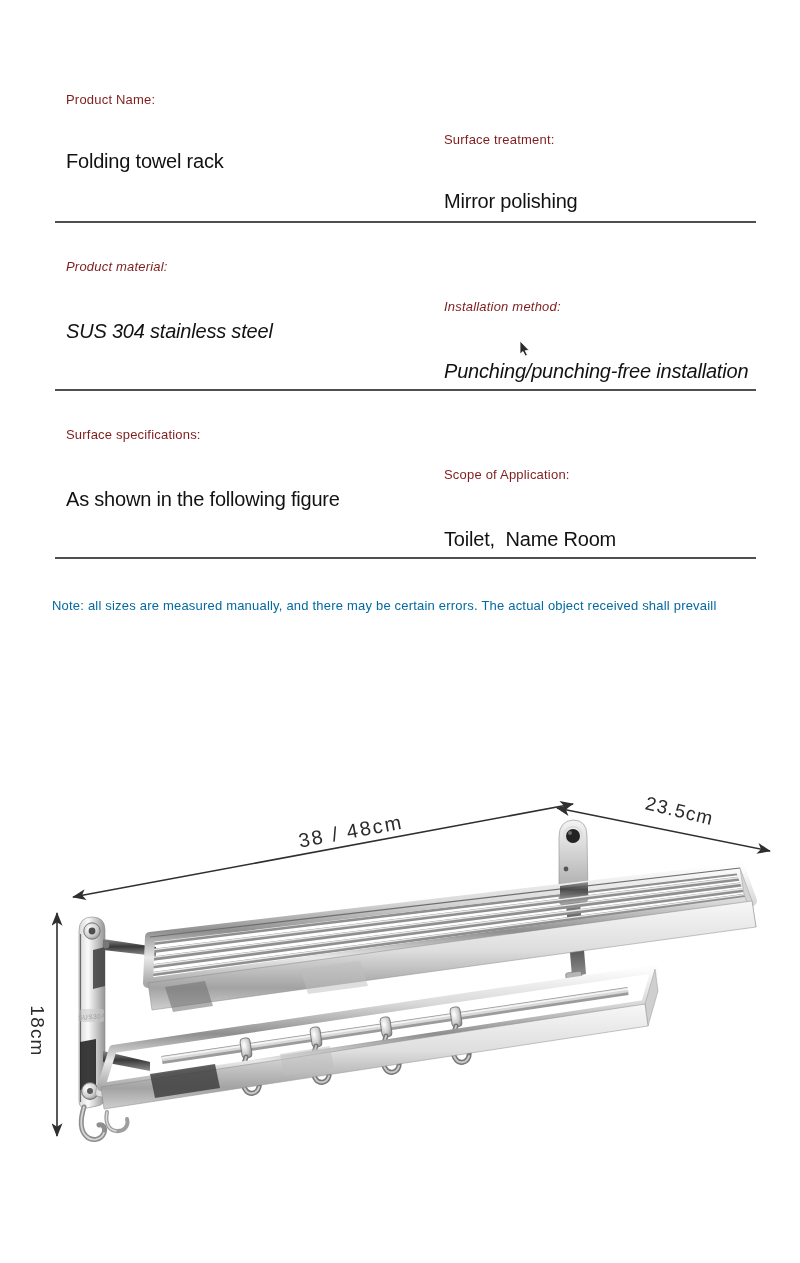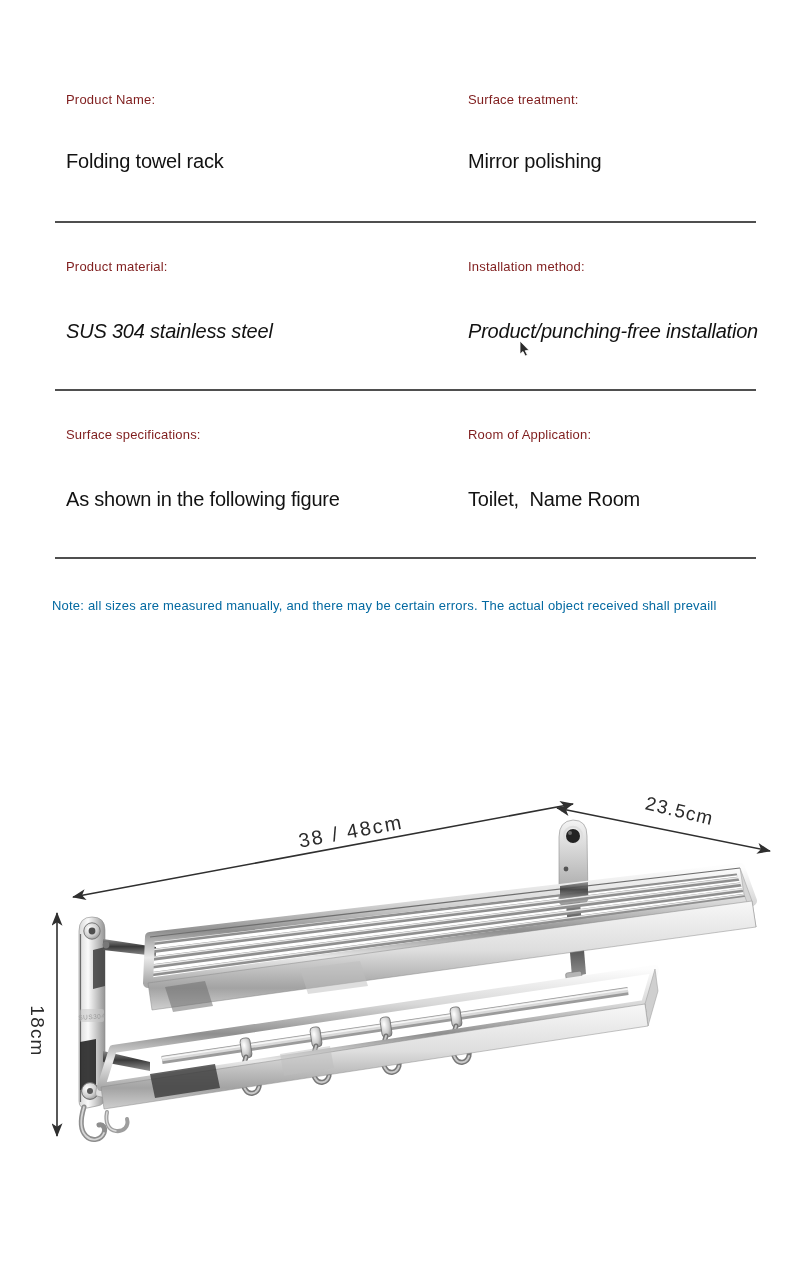--- a/index.html
+++ b/index.html
@@ -16,47 +16,47 @@
     white-space:pre-wrap;
   }
   .divider{
     position:absolute;left:55px;width:701px;height:2px;background:#4f4f4f;
   }
   .note{
     position:absolute;left:52px;top:598px;font-size:13px;color:#0369a1;
     letter-spacing:.2px;white-space:pre-wrap;
   }
   
-  .colL{left:66px;} .colR{left:468px;}
-  .lab1{top:92px;} .lab2{top:259px;} .lab3{top:427px;}
+  .colL{left:66px;} .colR{left:444px;margin-top:40px;}
+  .lab1{top:92px;} .lab2{top:259px;font-style:italic;} .lab3{top:427px;}
   .val1{top:150px;text-align:right;} .val2{top:320px;font-style:italic;} .val3{top:488px;}
   .div1{top:221px;} .div2{top:389px;} .div3{top:557px;}
   svg text{font-family:"Liberation Sans", sans-serif;fill:#2b2b2b;}
   .dim-text{font-size:20px;letter-spacing:2px;}
   .dim-text-sm{font-size:19px;letter-spacing:1.2px;}
   .brand-text{font-size:6.5px;letter-spacing:.5px;fill:#9c9c9c;}
   #figure{position:absolute;left:0;top:0;pointer-events:none;}
 </style>
 </head>
 <body>
 
 <div class="spec-label colL lab1">Product Name:</div>
 <div class="spec-label colR lab1">Surface treatment:</div>
 <div class="spec-value colL val1">Folding towel rack</div>
 <div class="spec-value colR val1">Mirror polishing</div>
 <div class="divider div1"></div>
 
 <div class="spec-label colL lab2">Product material:</div>
 <div class="spec-label colR lab2">Installation method:</div>
 <div class="spec-value colL val2">SUS 304 stainless steel</div>
-<div class="spec-value colR val2">Product/punching-free installation</div>
+<div class="spec-value colR val2">Punching/punching-free installation</div>
 <div class="divider div2"></div>
 
 <div class="spec-label colL lab3">Surface specifications:</div>
-<div class="spec-label colR lab3">Room of Application:</div>
+<div class="spec-label colR lab3">Scope of Application:</div>
 <div class="spec-value colL val3">As shown in the following figure</div>
 <div class="spec-value colR val3">Toilet,  Name Room</div>
 <div class="divider div3"></div>
 
 <div class="note">Note: all sizes are measured manually, and there may be certain errors. The actual object received shall prevaill</div>
 
 <svg id="figure" width="800" height="1263" viewBox="0 0 800 1263" xmlns="http://www.w3.org/2000/svg">
   <defs>
     <marker id="mA" viewBox="0 0 10 8" refX="9.3" refY="4" markerWidth="14" markerHeight="11" orient="auto-start-reverse" markerUnits="userSpaceOnUse">
       <path d="M0,0 L10,4 L0,8 L2.6,4 Z" fill="#2f2f2f"></path>

